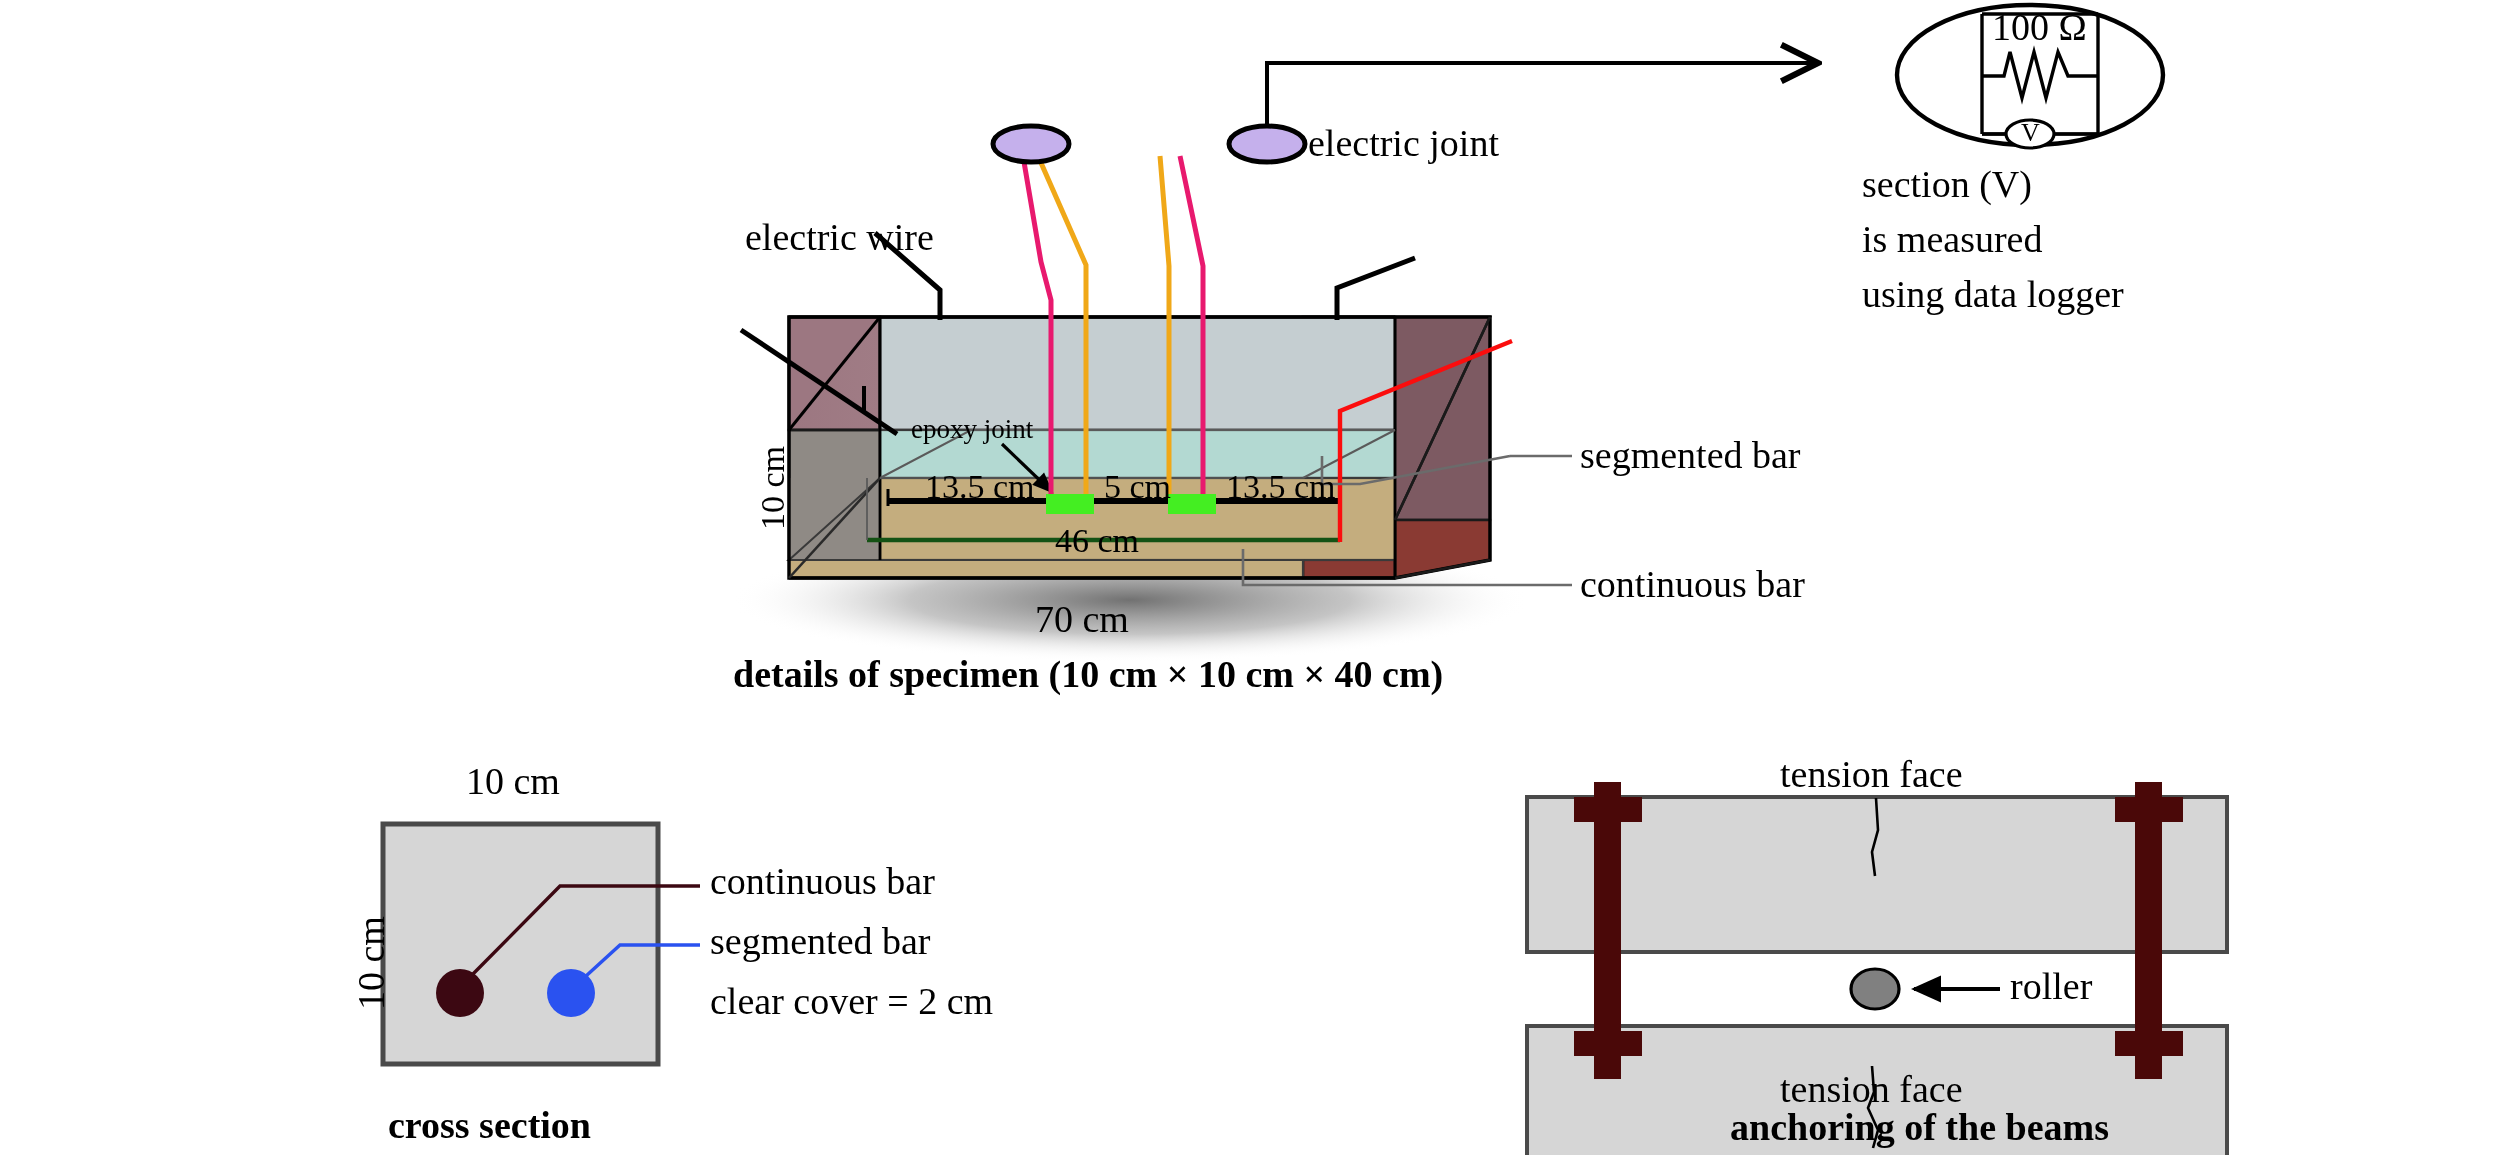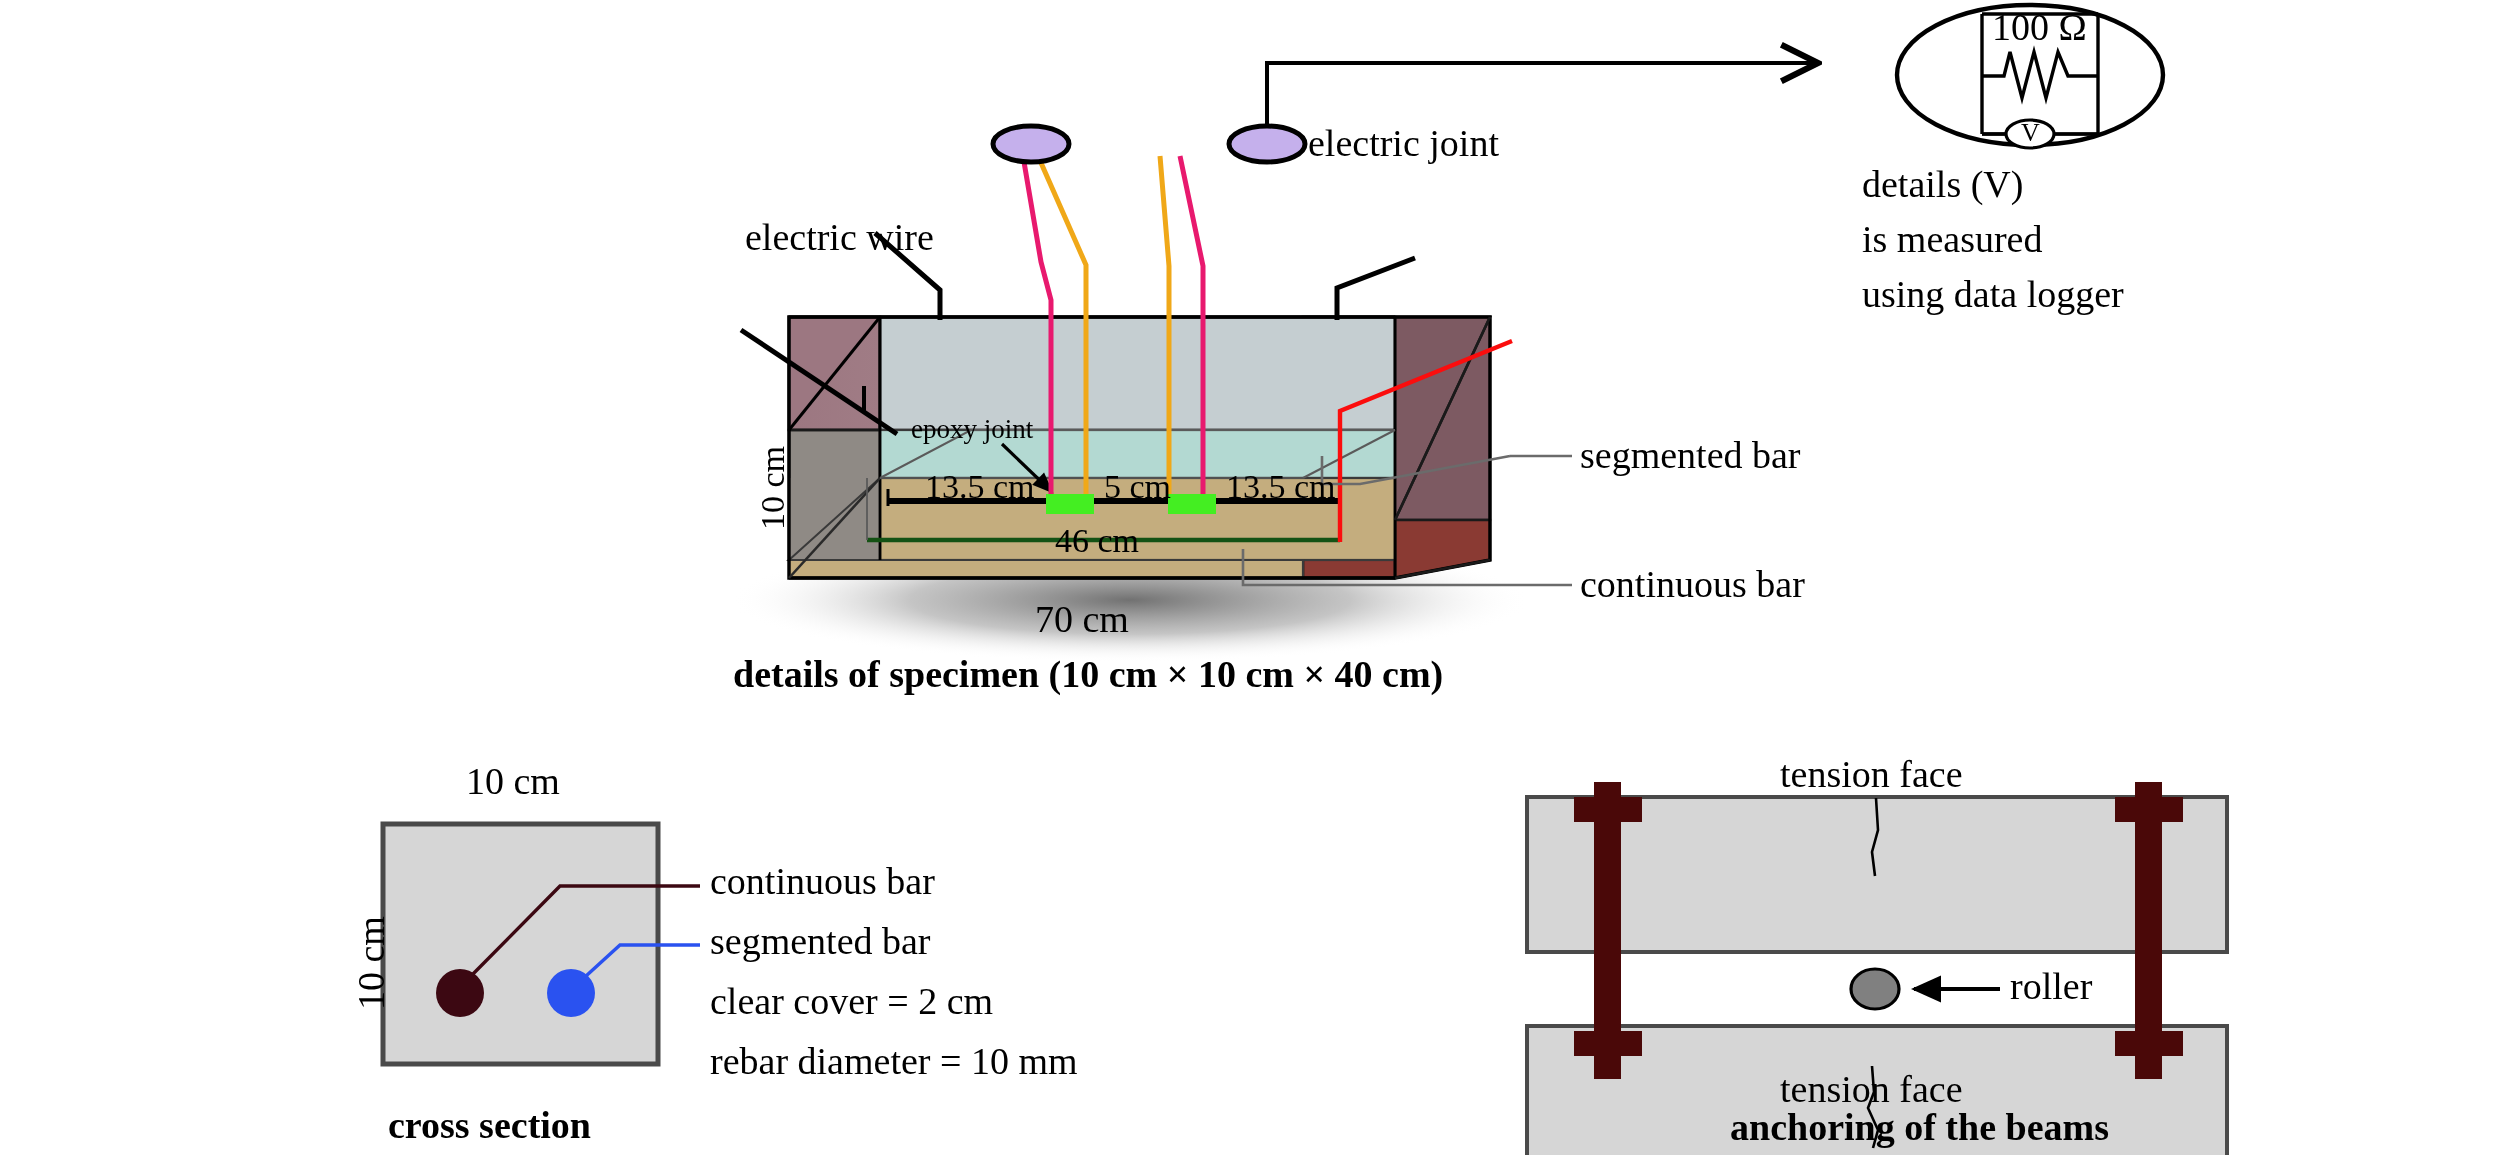--- a/index.html
+++ b/index.html
@@ -221,31 +221,30 @@
   <div class="lbl t-dim" style="left:1104px; top:470px;">5 cm</div>
   <div class="lbl t-dim" style="left:1226px; top:470px;">13.5 cm</div>
   <div class="lbl t-dim" style="left:1055px; top:524px;">46 cm</div>
   <div class="lbl t-body" style="left:1035px; top:600px;">70 cm</div>
 
   <div class="lbl t-cap" style="left:733px; top:655px;">details of specimen (10 cm × 10 cm × 40 cm)</div>
 
   <div class="lbl t-ohm" style="left:1992px; top:8px;">100 Ω</div>
   <div class="lbl" style="left:2021px; top:120px; font-size:26px;">V</div>
 
-  <div class="lbl t-body" style="left:1862px; top:165px;">details (V)</div>
+  <div class="lbl t-body" style="left:1862px; top:165px;">section (V)</div>
   <div class="lbl t-body" style="left:1862px; top:220px;">is measured</div>
   <div class="lbl t-body" style="left:1862px; top:275px;">using data logger</div>
 
   <div class="lbl t-body" style="left:466px; top:762px;">10 cm</div>
   <div class="lbl t-body rot90" style="left:352px; top:1010px;">10 cm</div>
 
   <div class="lbl t-body" style="left:710px; top:862px;">continuous bar</div>
   <div class="lbl t-body" style="left:710px; top:922px;">segmented bar</div>
   <div class="lbl t-body" style="left:710px; top:982px;">clear cover = 2 cm</div>
-  <div class="lbl t-body" style="left:710px; top:1042px;">rebar diameter = 10 mm</div>
 
   <div class="lbl t-cap" style="left:388px; top:1106px;">cross section</div>
 
   <div class="lbl t-body" style="left:1780px; top:755px;">tension face</div>
   <div class="lbl t-body" style="left:1780px; top:1070px;">tension face</div>
   <div class="lbl t-body" style="left:2010px; top:967px;text-align:right;">roller</div>
   <div class="lbl t-cap" style="left:1730px; top:1108px;">anchoring of the beams</div>
 
 </div>
 

